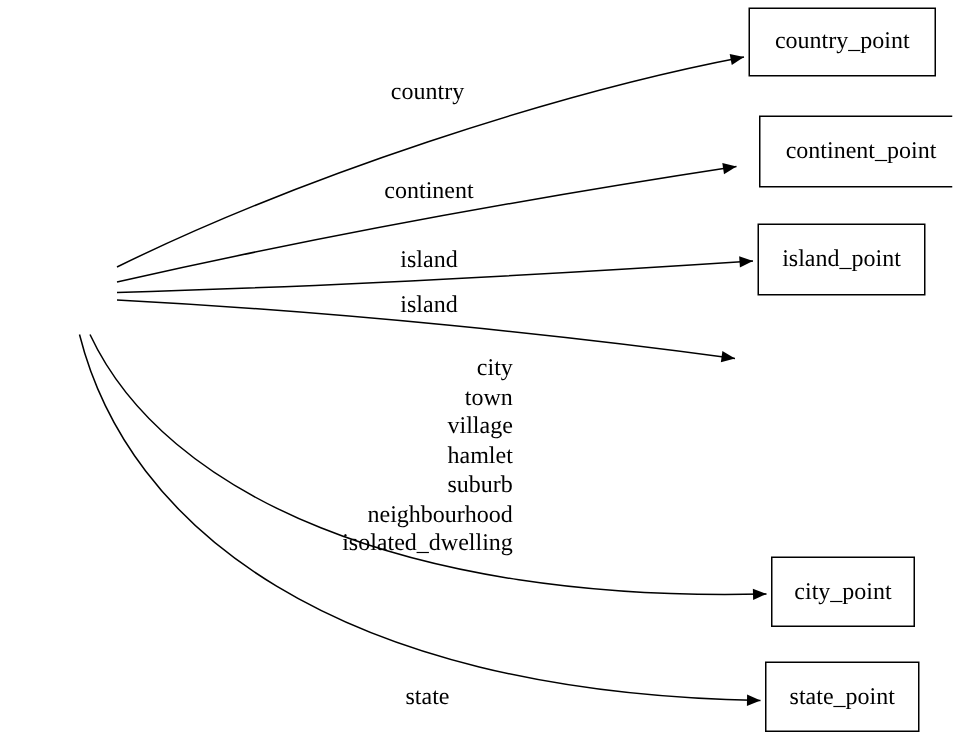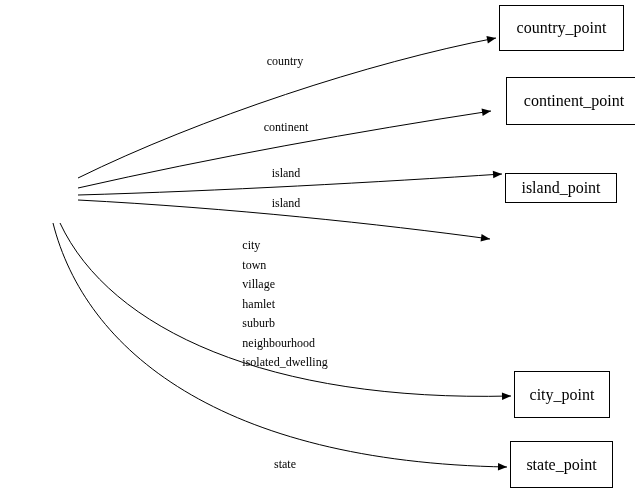--- a/index.html
+++ b/index.html
@@ -30,23 +30,23 @@
     background: #ffffff;
     display: flex;
     align-items: center;
     justify-content: center;
     font-size: 16px;
     white-space: nowrap;
   }
   .edge-label {
     position: absolute;
     transform: translate(-50%, -50%);
-    font-size: 12px;
+    font-size: 16px;
     line-height: 19.5px;
-    text-align: left;
+    text-align: right;
     white-space: pre-line;
   }
 </style>
 </head>
 <body>
 
 <div class="canvas">
 
   <svg class="edge-layer" viewBox="0 0 635 496" xmlns="http://www.w3.org/2000/svg">
     <defs>
@@ -62,21 +62,21 @@
       <path d="M 60 223 C 110 330, 270 402, 511 396" marker-end="url(#arrow)"></path>
       <path d="M 53 223 C 85 350, 220 462, 507 467" marker-end="url(#arrow)"></path>
     </g>
   </svg>
 
 
   <div class="node" style="left:499px; top:5px;   width:125px; height:46px;">country_point</div>
 
   <div class="node" style="left:494px; top:77px;  width:136px; height:48px;margin-left:12px;">continent_point</div>
 
-  <div class="node" style="left:505px; top:149px; width:112px; height:30px;margin-top:24px;">island_point</div>
+  <div class="node" style="left:505px; top:149px; width:112px; height:48px;">island_point</div>
 
 
   <div class="node" style="left:514px; top:371px; width:96px;  height:47px;">city_point</div>
 
   <div class="node" style="left:510px; top:441px; width:103px; height:47px;">state_point</div>
 
   <div class="edge-label" style="left:285px; top:62px;">country</div>
 
   <div class="edge-label" style="left:286px; top:128px;">continent</div>
 

